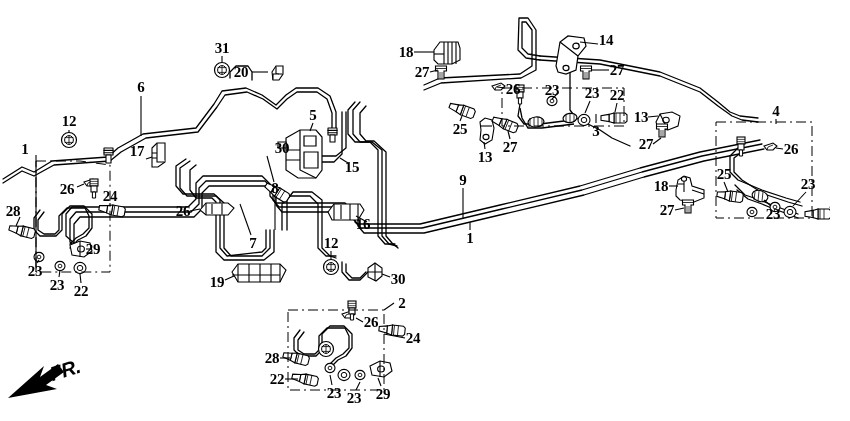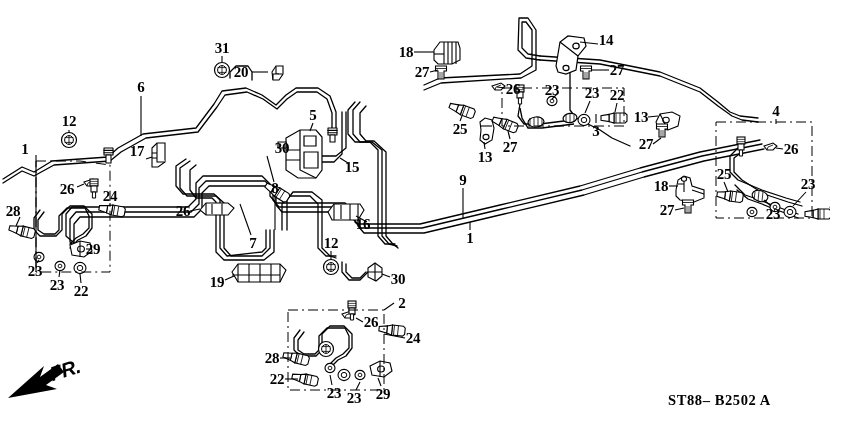--- a/index.html
+++ b/index.html
@@ -602,15 +602,14 @@
   <div class="callout" style="left:402px;top:303px">2</div>
   <div class="callout" style="left:371px;top:322px">26</div>
   <div class="callout" style="left:413px;top:338px">24</div>
   <div class="callout" style="left:272px;top:358px">28</div>
   <div class="callout" style="left:277px;top:379px">22</div>
   <div class="callout" style="left:334px;top:393px">23</div>
   <div class="callout" style="left:354px;top:398px">23</div>
   <div class="callout" style="left:383px;top:394px">29</div>
 
   <div id="fr-label">FR.</div>
-  <div id="part-number">ST88– B2502 A</div>
 
 </div>
 
 </body></html>

